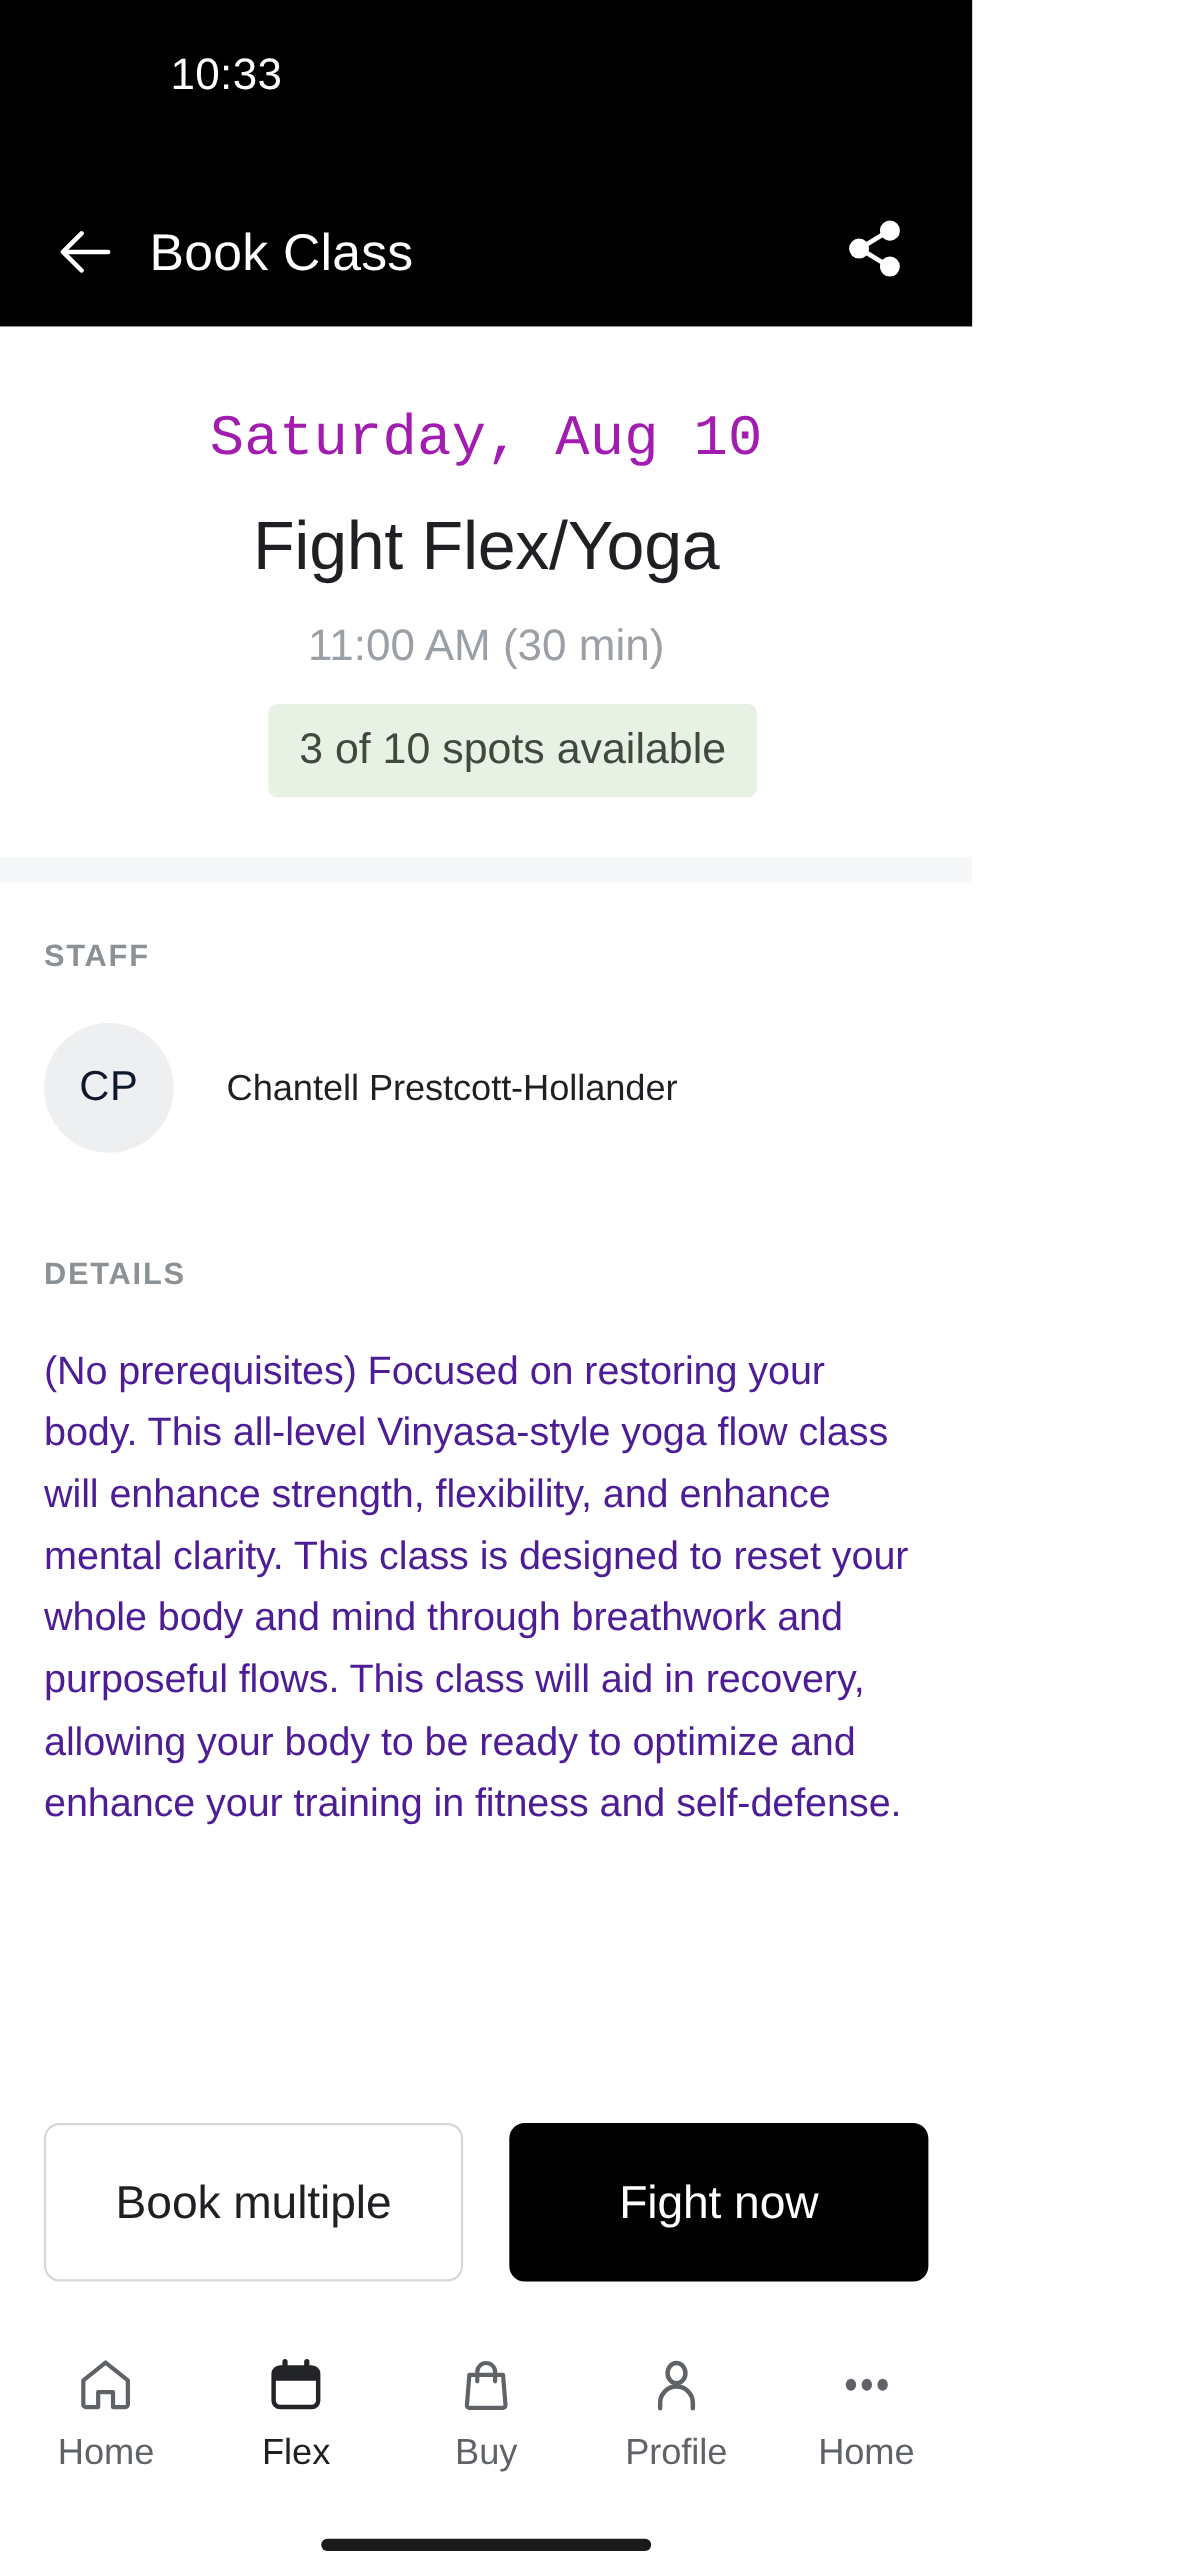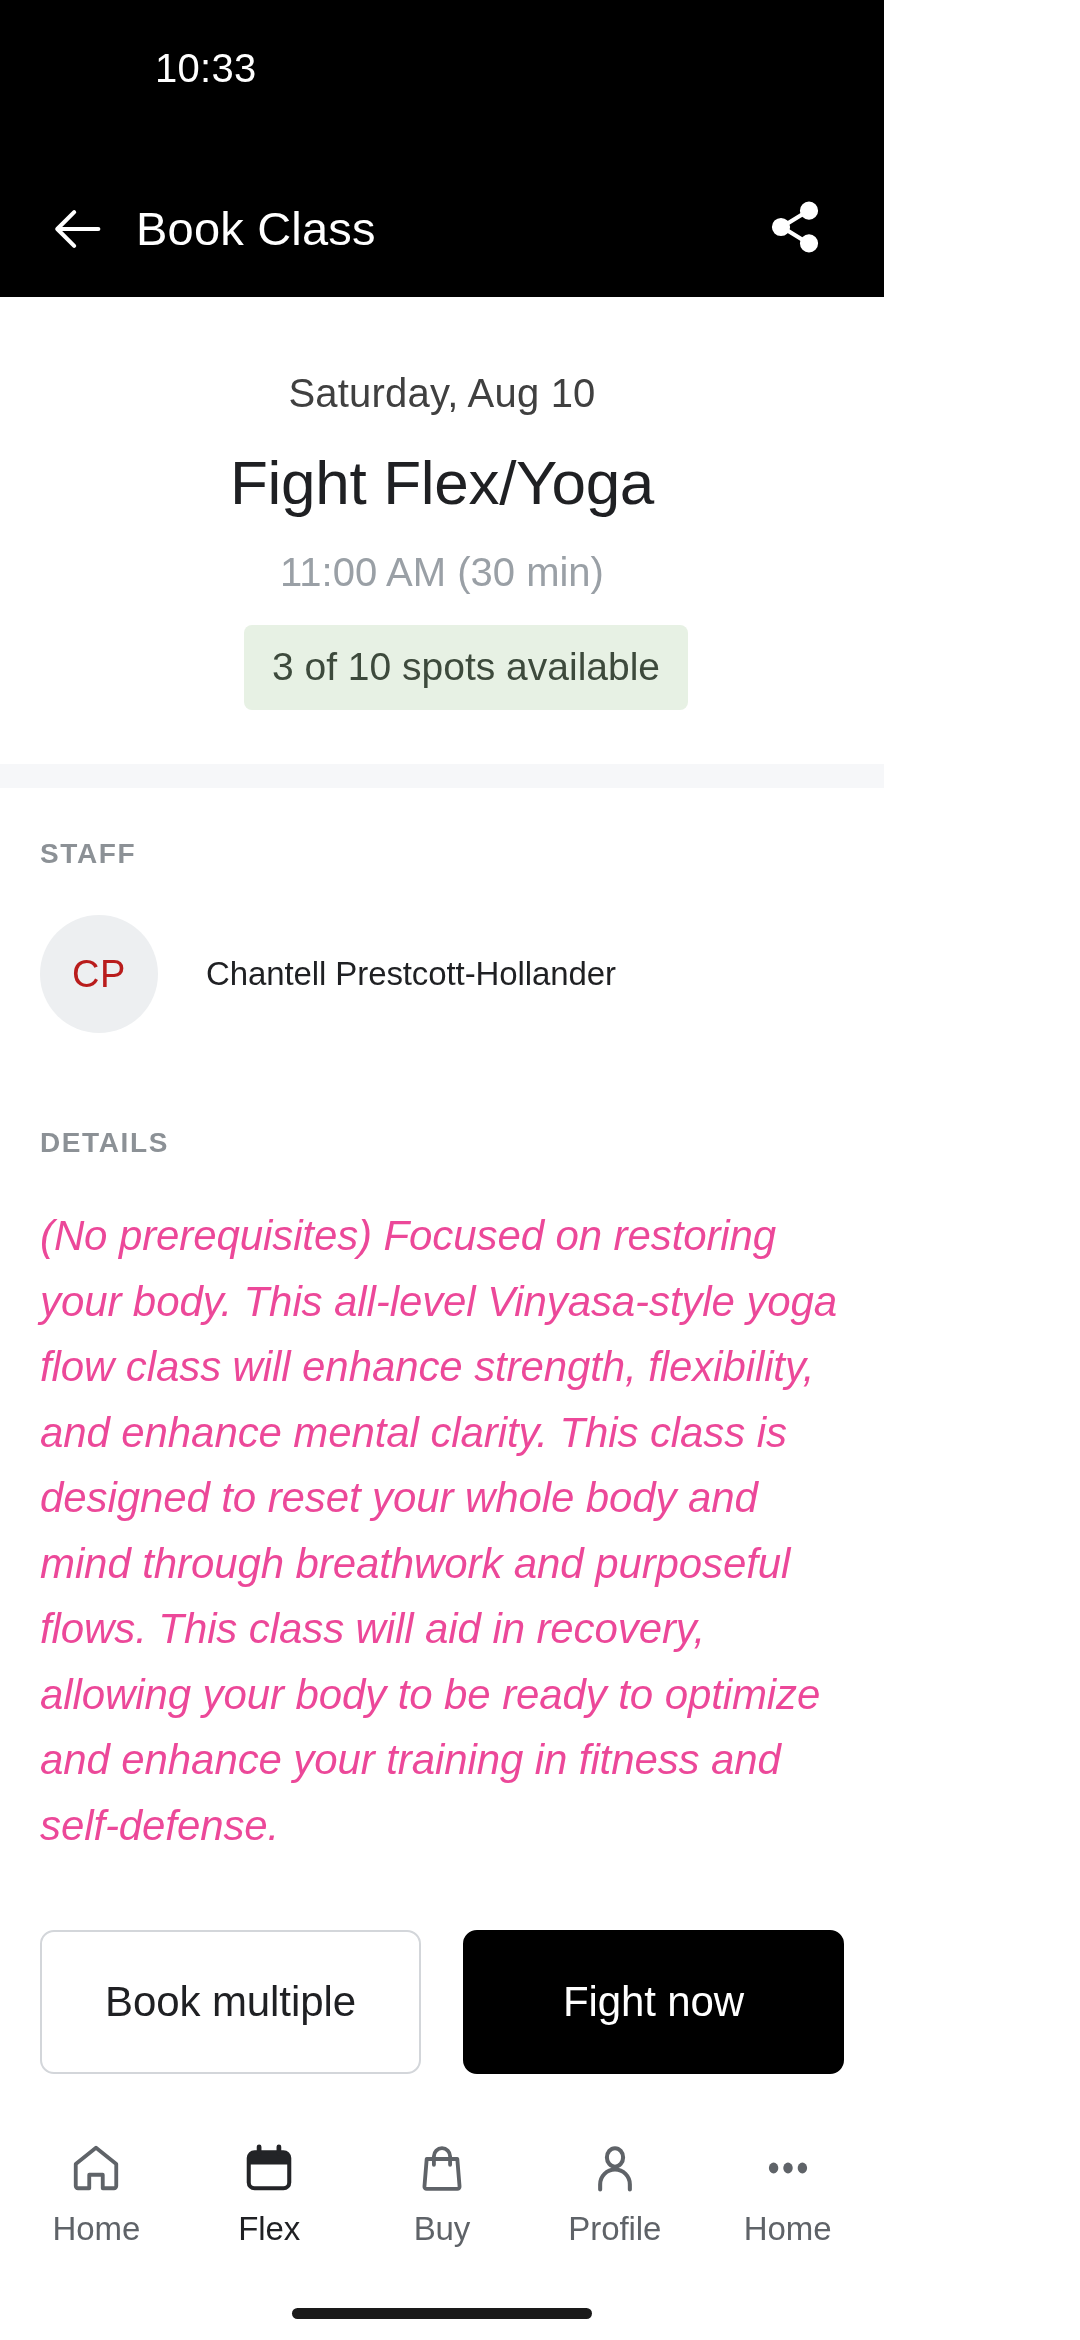--- a/index.html
+++ b/index.html
@@ -86,24 +86,25 @@
     position: relative;
   }
 
   
   .hero {
     padding: 72px 40px 54px 40px;
     text-align: center;
     background: #ffffff;
   }
   .hero-date {
-    font-size: 40px;
-    color: #404040;
+    font-size: 52px;
+    color: #a21caf;
     letter-spacing: 0.2px;
     line-height: 1.2;
+    font-family: Liberation Mono, monospace;
   }
   .hero-title {
     font-size: 62px;
     color: #1f2023;
     margin-top: 30px;
     line-height: 1.15;
     letter-spacing: -0.3px;
   }
   .hero-time {
     font-size: 40px;
@@ -146,42 +147,41 @@
     display: flex;
     align-items: center;
     padding-top: 45px;
     padding-bottom: 44px;
   }
   .avatar {
     width: 118px;
     height: 118px;
     border-radius: 50%;
     background: #edeff1;
-    color: #b91c1c;
+    color: #0f172a;
     display: flex;
     align-items: center;
     justify-content: center;
     font-size: 38px;
     letter-spacing: 0.6px;
     flex: 0 0 auto;
   }
   .staff-name {
     margin-left: 48px;
     font-size: 33px;
     color: #1f2023;
     letter-spacing: -0.1px;
   }
 
   .details-body {
-    font-size: 42px;
+    font-size: 36px;
     line-height: 1.56;
-    color: #ec4899;
+    color: #4c1d95;
     padding-top: 44px;
     letter-spacing: -0.1px;
-    font-style: italic;
   }
 
   
   .action-bar {
     flex: 0 0 auto;
     background: #ffffff;
     display: flex;
     gap: 42px;
     padding: 28px 40px 34px 40px;
     text-align: center;

